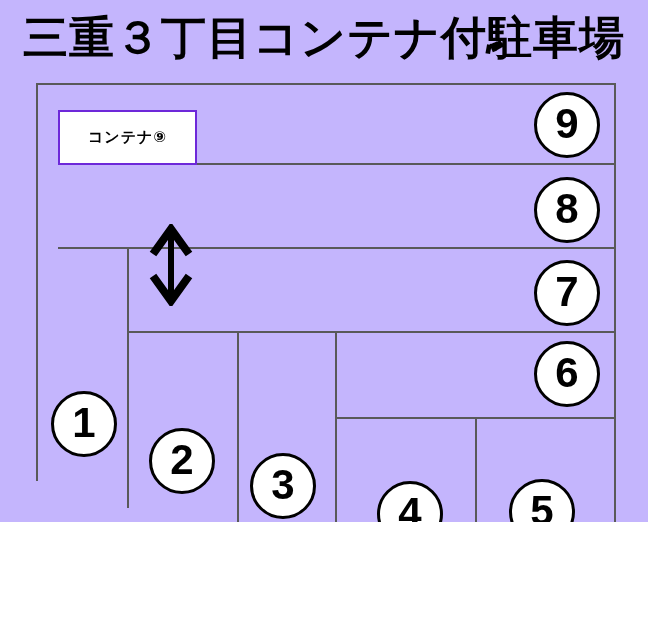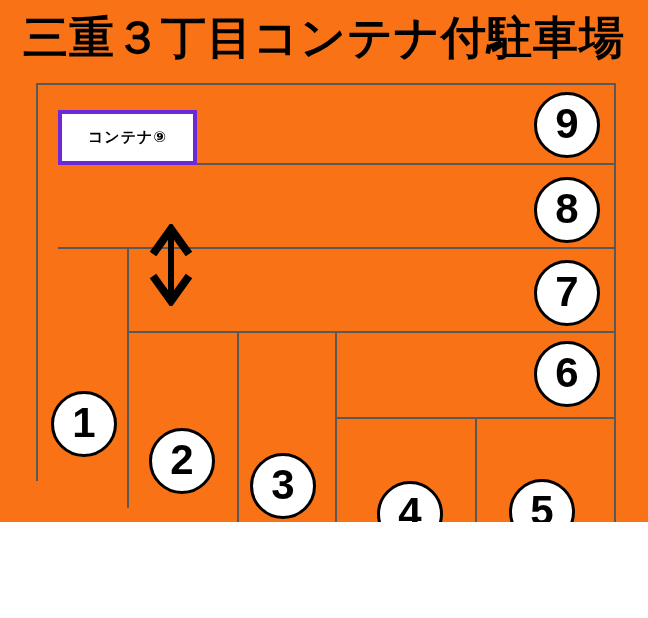--- a/index.html
+++ b/index.html
@@ -1,20 +1,20 @@
 <!DOCTYPE html>
 <html><head>
 <meta charset="utf-8">
 <style>
   html, body { margin: 0; padding: 0; background: #ffffff; }
   .screen {
     position: relative;
     width: 648px;
     height: 522px;
-    background: #f97316;
+    background: #c4b5fd;
     font-family: "Liberation Sans", "DejaVu Sans", sans-serif;
     color: #000;
     overflow: hidden;
   }
   .title {
     position: absolute;
     left: 0; top: 8px;
     width: 648px;
     text-align: center;
     font-size: 45px;
@@ -41,21 +41,21 @@
   .v-12       { left: 127px; top: 247px; height: 261px; }
   .v-23       { left: 237px; top: 331px; height: 207px; }
   .v-34       { left: 335px; top: 331px; height: 232px; }
   .v-45       { left: 475px; top: 417px; height: 176px; }
 
   .container-box {
     position: absolute;
     left: 58px;
     width: 139px;
     height: 55px;
-    border: 4px solid #6d28d9;
+    border: 2px solid #6d28d9;
     box-sizing: border-box;
     background: #ffffff;
     display: flex;
     align-items: center;
     justify-content: center;
   }
   .container-box.c9 { top: 110px; }
   .container-box.c7 { top: 194px; }
   .container-label {
     font-size: 15px;

